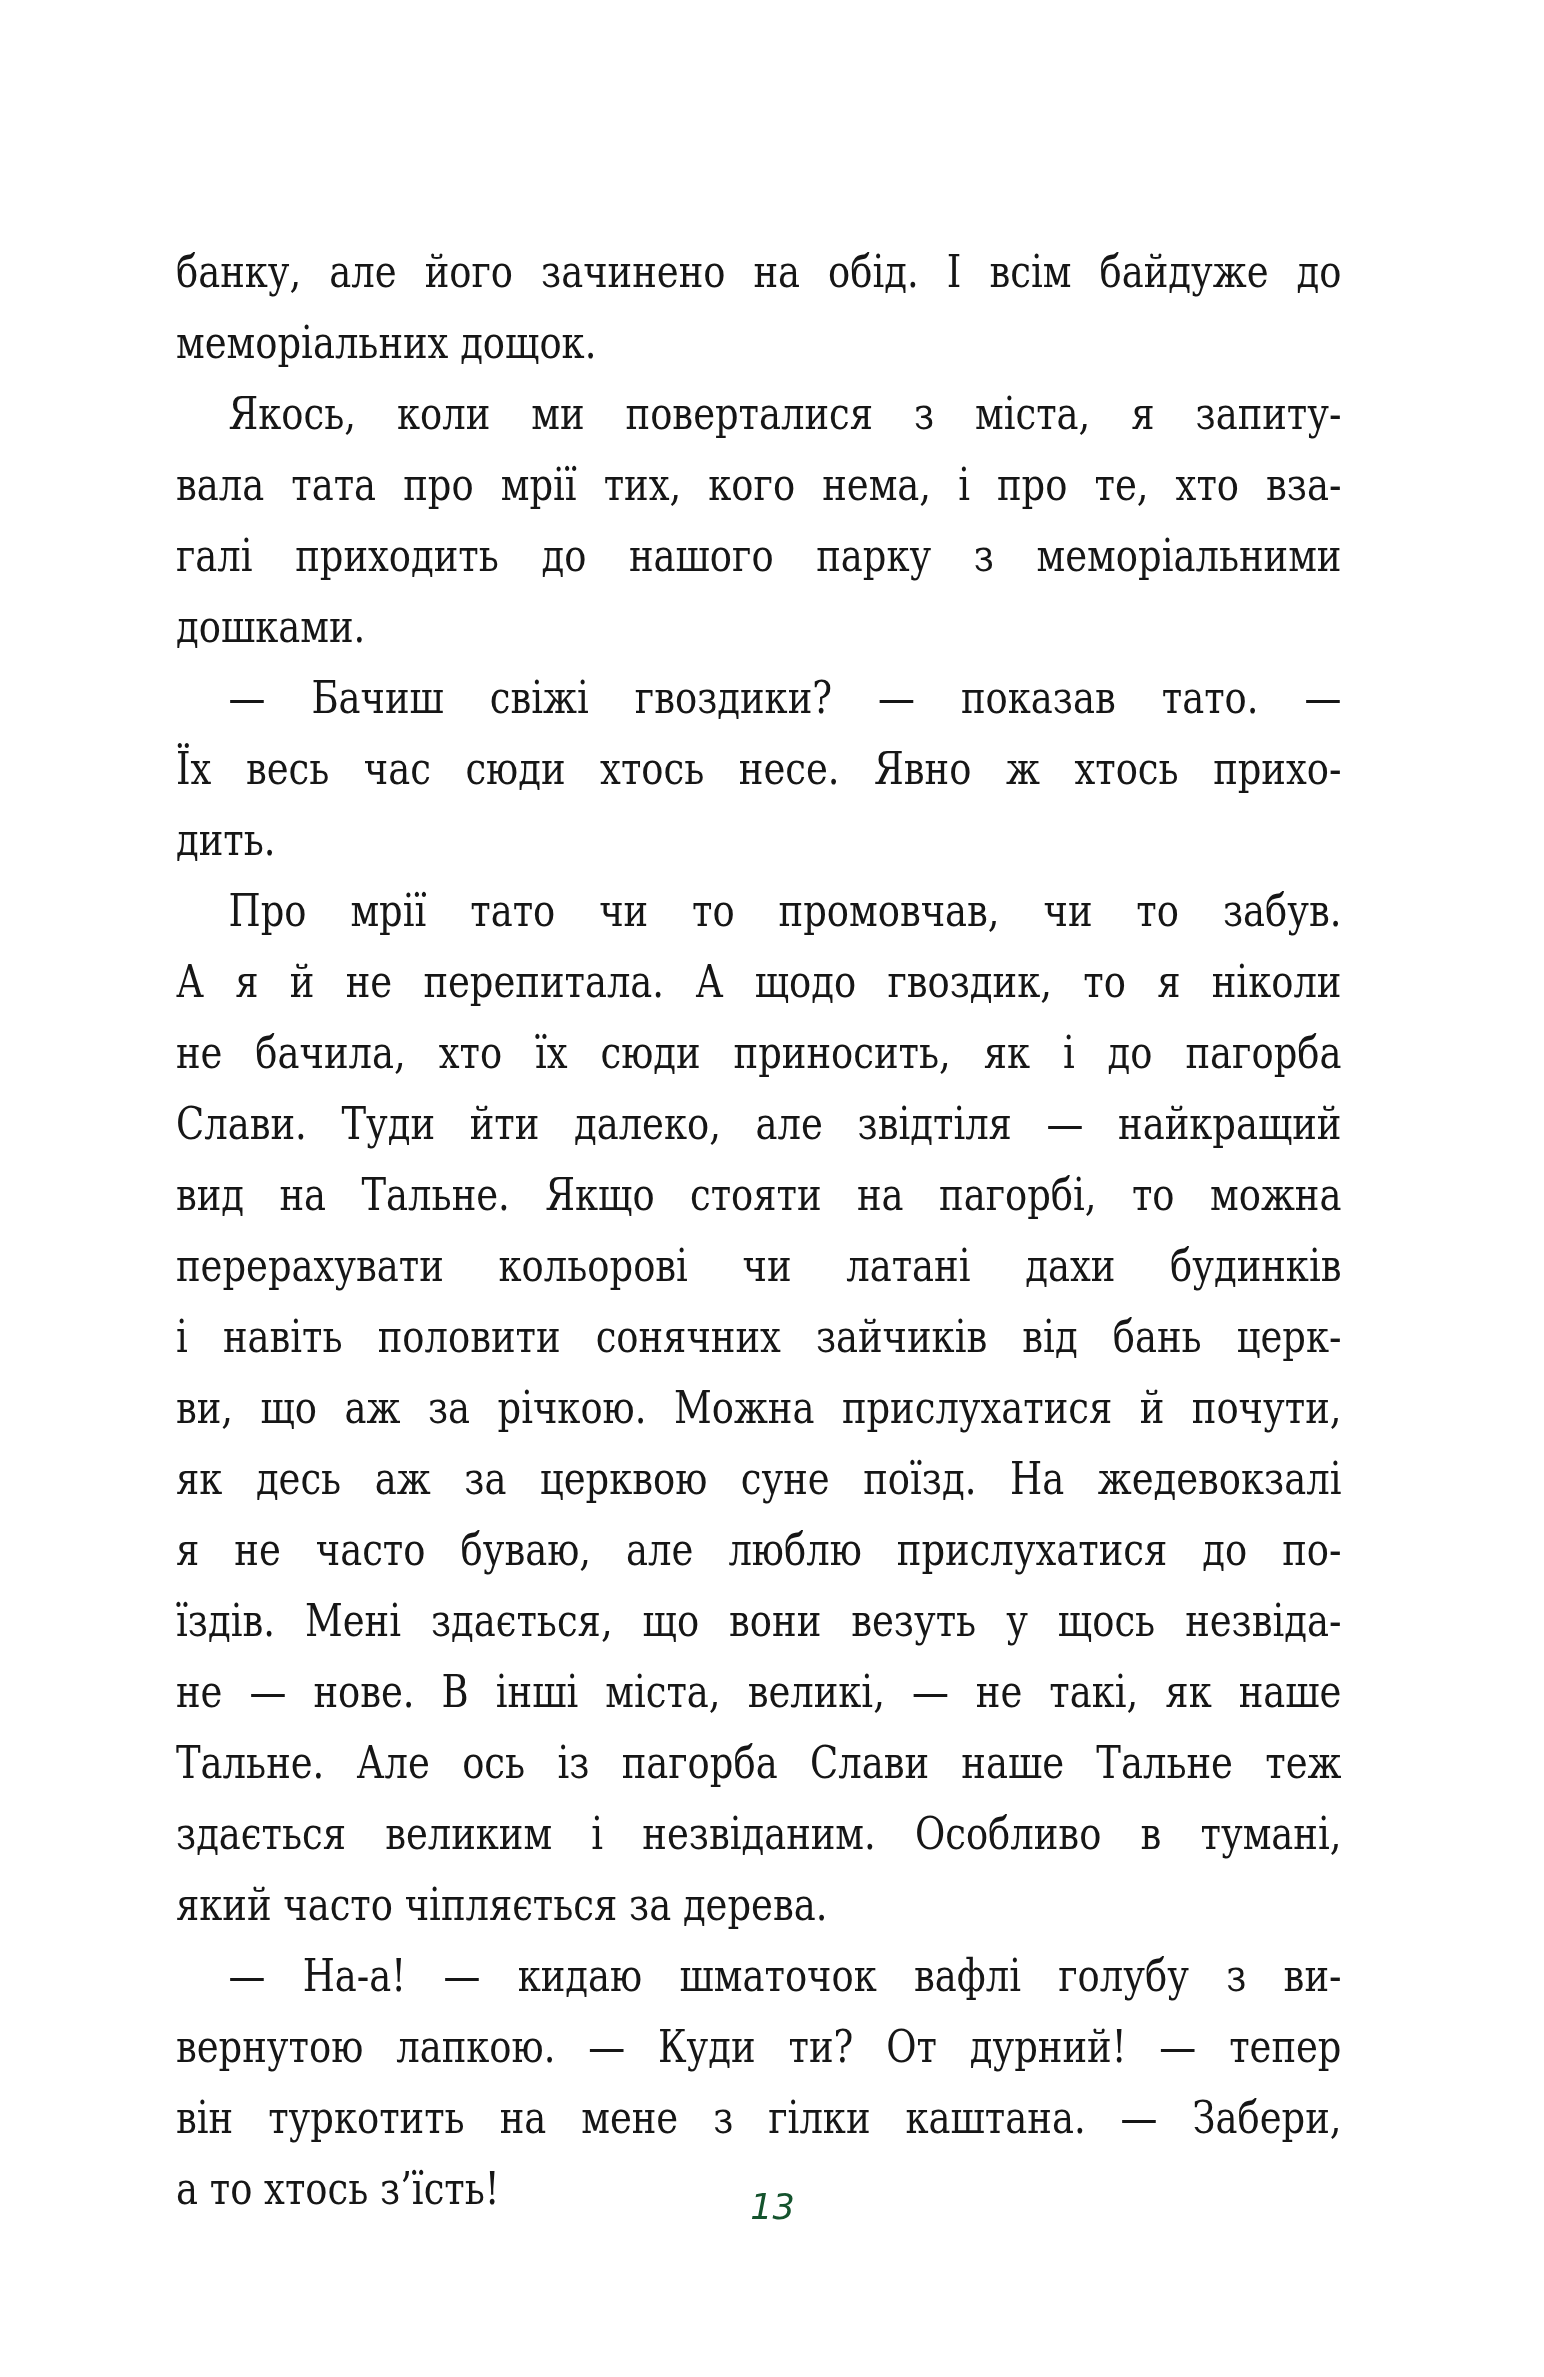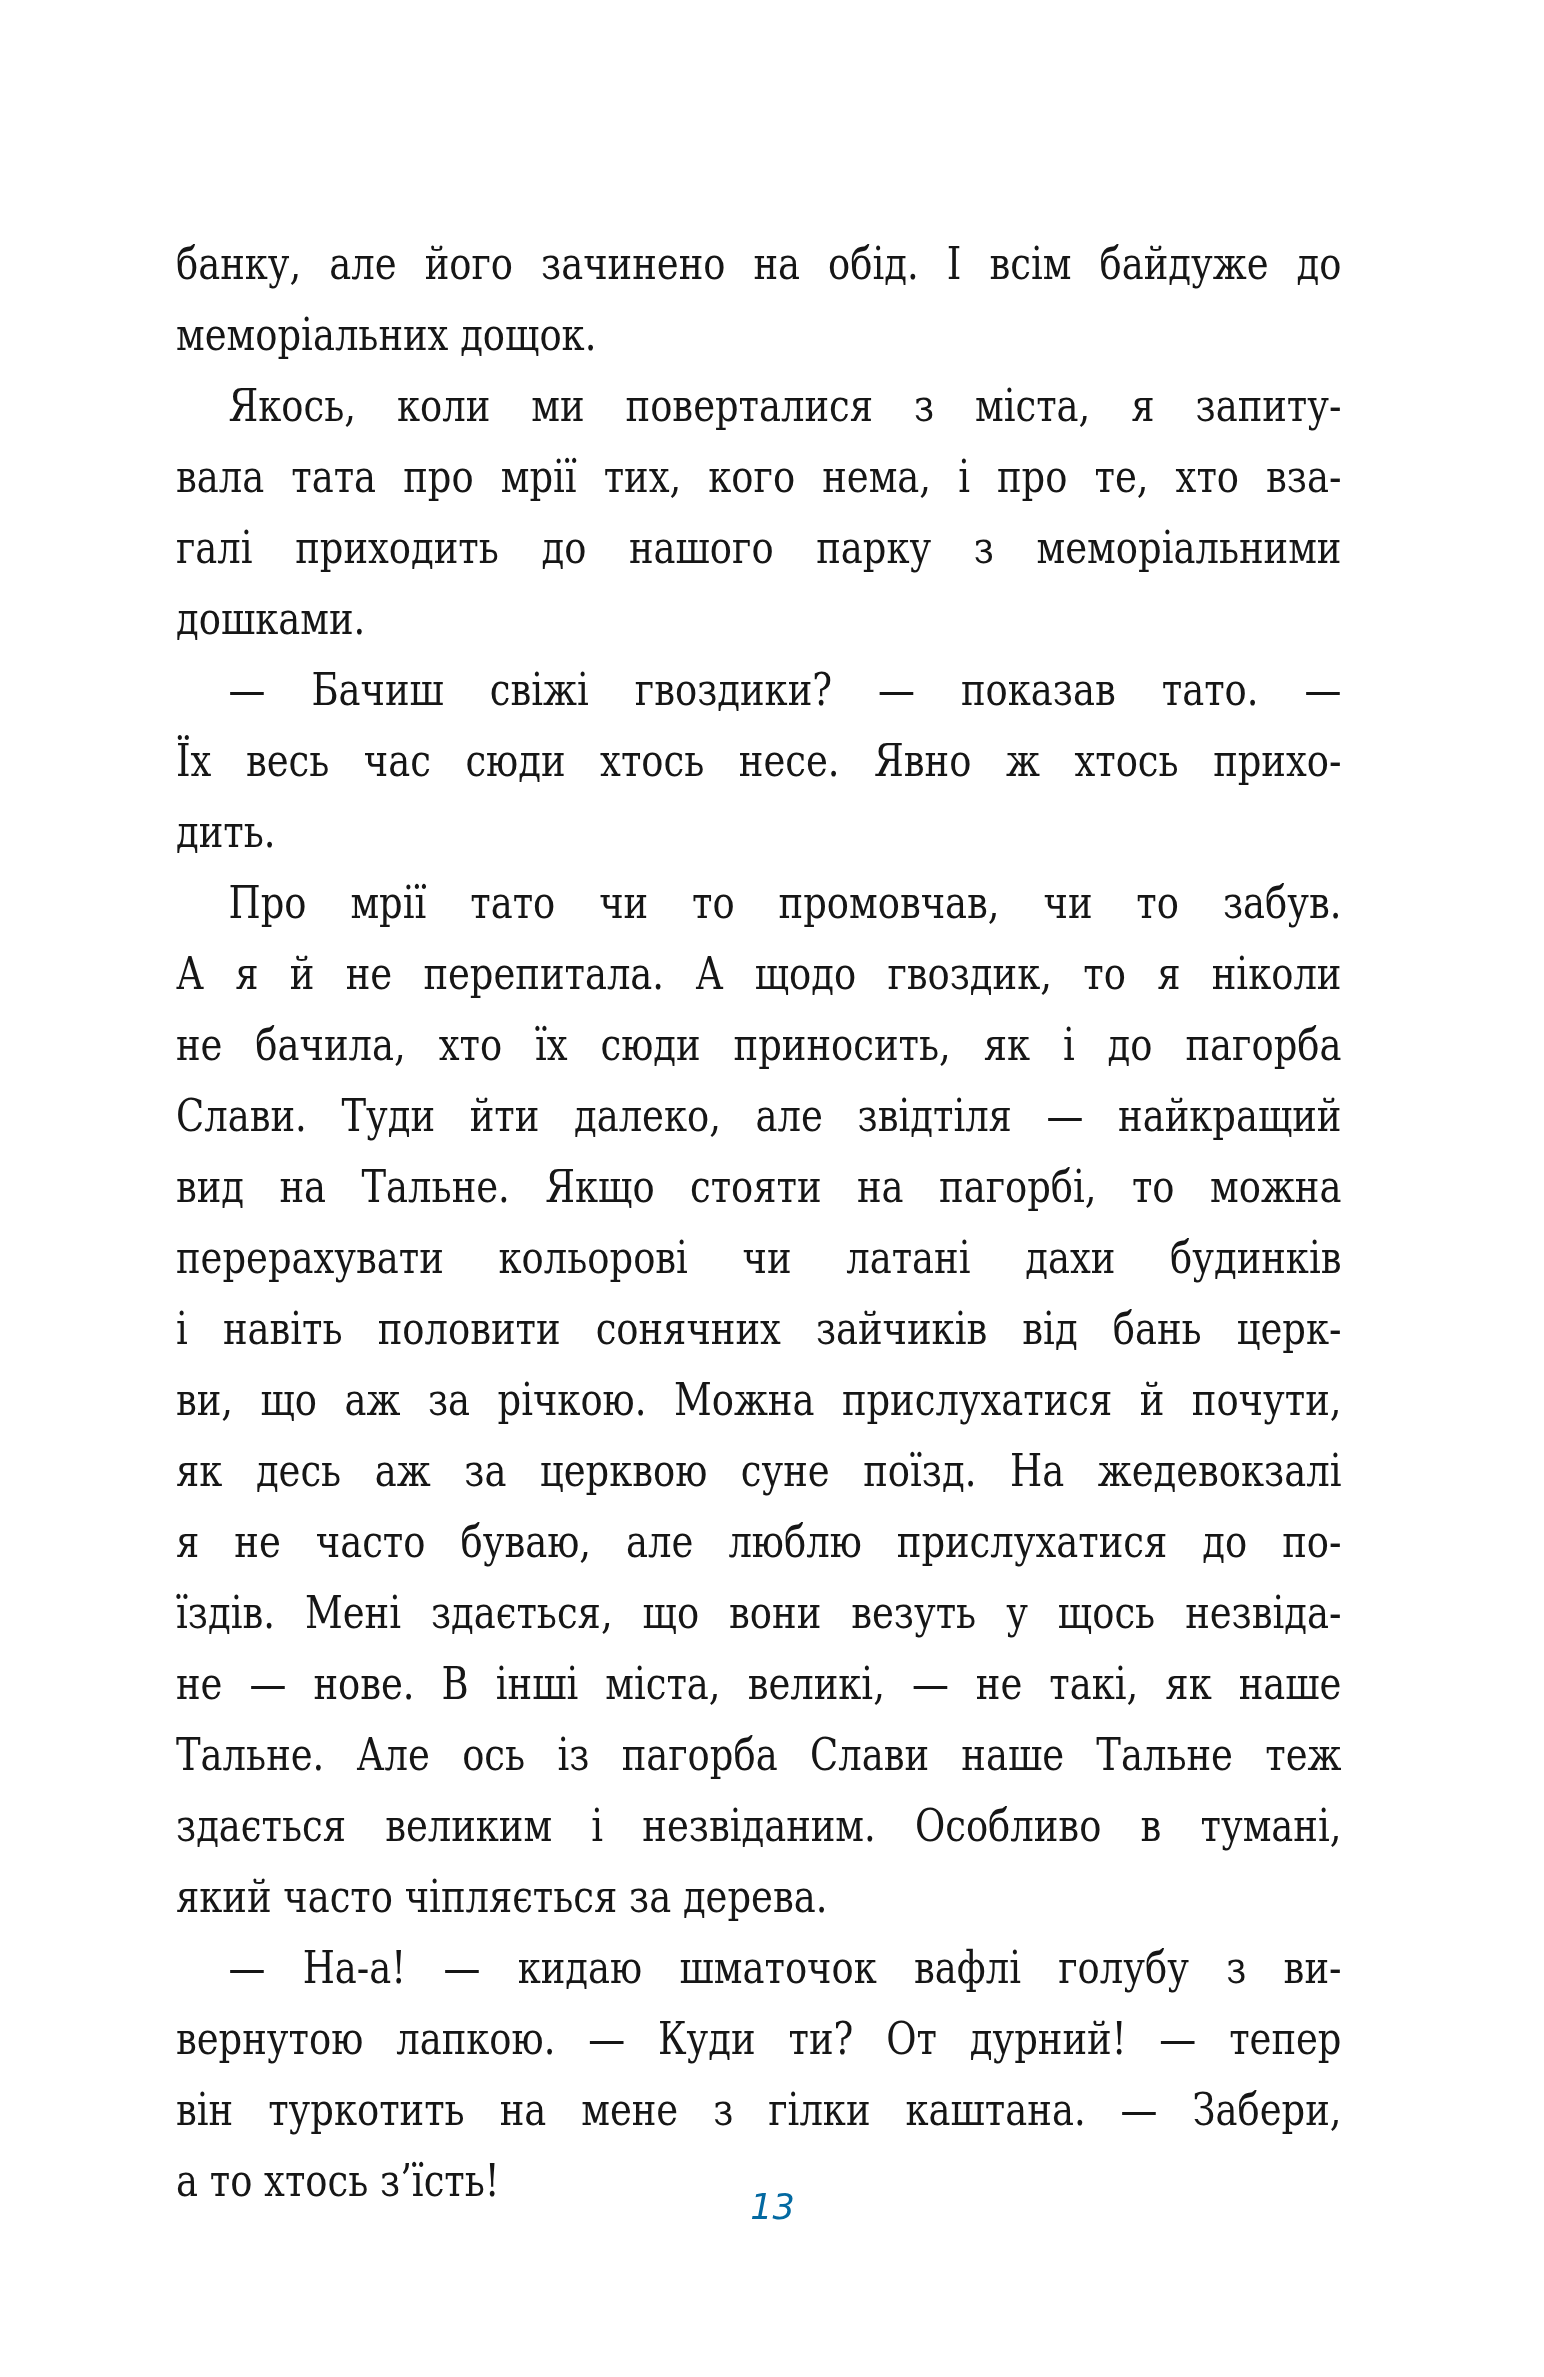--- a/index.html
+++ b/index.html
@@ -1,29 +1,29 @@
 <!DOCTYPE html>
 <html style="font-size:13px"><head>
 <meta charset="utf-8">
 <style>
   html, body { margin:0; padding:0; background:#ffffff; }
   body { width:1545px; height:2377px; position:relative; overflow:hidden; }
-  .page { position:absolute; left:176px; top:228px; width:1165px; }
+  .page { position:absolute; left:176px; top:236px; width:1165px; }
   .line {
     display:block; height:71px; line-height:71px;
     font-family:"DejaVu Serif", "Liberation Serif", serif;
     font-size:45px; color:#161616; white-space:nowrap;
     text-align:justify; text-align-last:justify;
     transform:scaleX(0.82); transform-origin:left center; width:122%;
   }
   .line.last { text-align-last:left; }
   .line.indent { padding-left:64px; box-sizing:border-box; }
   .pagenum {
     position:absolute; left:0; width:1545px; top:2187px; text-align:center;
-    font-family:"DejaVu Sans", sans-serif; font-style:italic; font-size:35px; color:#0369a1;
+    font-family:"DejaVu Sans", sans-serif; font-style:italic; font-size:35px; color:#14532d;
   }
 </style>
 </head>
 <body>
 
 <div class="page" id="text-block">
     <div class="line">банку, але його зачинено на обід. І всім байдуже до</div>
     <div class="line last">меморіальних дощок.</div>
     <div class="line indent">Якось, коли ми поверталися з міста, я запиту-</div>
     <div class="line">вала тата про мрії тих, кого нема, і про те, хто вза-</div>

